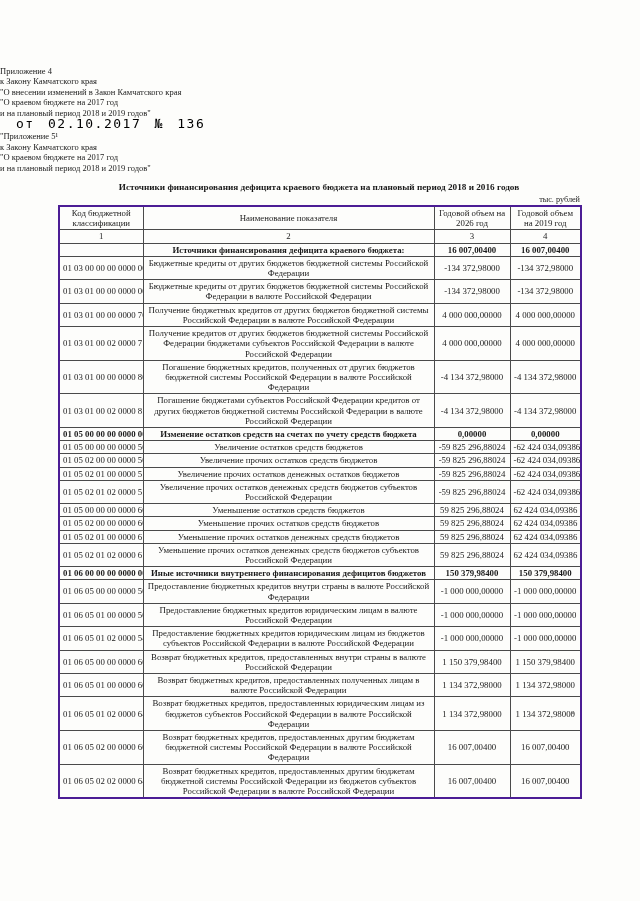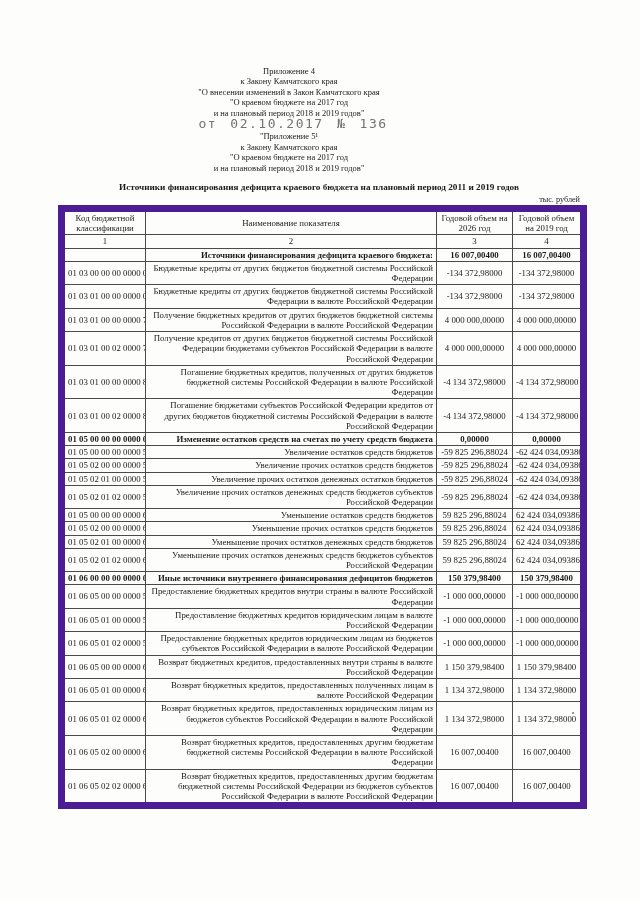--- a/index.html
+++ b/index.html
@@ -7,54 +7,54 @@
     position:relative;
     width:640px;height:901px;
     background:#fdfdfb;
     font-family:"Liberation Serif", serif;
     color:#1b1b1b;
     overflow:hidden;
   }
   .header-right{
     padding-top:66px;
     padding-right:62px;
-    text-align:center;
+    text-align:left;
     font-size:8.5px;
     line-height:10.4px;
     color:#222;
   }
   .hdr-line{white-space:nowrap;}
   .stamp{
     font-family:"DejaVu Sans Mono", monospace;
     font-size:13px;
     letter-spacing:1.5px;
     word-spacing:4px;
-    color:#737373;
-    margin:1px 0 2px 8px;
+    color:#000000;
+    margin:1px 0 2px 16px;
   }
   .doc-title{
     width:522px;
     margin:9px 0 0 58px;
     text-align:center;
     font-weight:bold;
     font-size:9.2px;
     line-height:11px;
   }
   .unit-note{
     width:522px;
     margin:2px 0 1px 58px;
     text-align:right;
     font-size:8.2px;
   }
   table.budget{
     margin-left:58px;
     width:522px;
     border-collapse:collapse;
     table-layout:fixed;
-    border:7px solid #4c1d95;
+    border:2px solid #4c1d95;
   }
   table.budget th, table.budget td{
     border:1px solid #4a4a4a;
     padding:1px 3px;
     font-size:8.8px;
     line-height:10.2px;
     vertical-align:middle;
     overflow:hidden;
   }
   th.colhead{
@@ -67,21 +67,21 @@
     font-size:7.8px;
     line-height:8px;
     padding:0 2px;
   }
   td.c-code{
     text-align:center;
     font-size:8.4px;
     white-space:nowrap;
     padding:1px 1px;
   }
-  td.c-name{text-align:right;}
+  td.c-name{text-align:center;}
   td.c-num{
     text-align:center;
     white-space:nowrap;
   }
   tr.bold td{font-weight:bold;}
   .speck{
     position:absolute;
     left:572px;top:712px;
     width:2px;height:2px;
     background:#777;
@@ -103,21 +103,21 @@
       </div>
     <div class="stamp">от 02.10.2017 № 136</div>
     <div>
         <div class="hdr-line">"Приложение 5¹</div>
         <div class="hdr-line">к Закону Камчатского края</div>
         <div class="hdr-line">"О краевом бюджете на 2017 год</div>
         <div class="hdr-line">и на плановый период 2018 и 2019 годов"</div>
       </div>
   </div>
 
-  <div class="doc-title">Источники финансирования дефицита краевого бюджета на плановый период 2011 и 2019 годов</div>
+  <div class="doc-title">Источники финансирования дефицита краевого бюджета на плановый период 2018 и 2016 годов</div>
 
   <div class="unit-note">тыс. рублей</div>
 
   <table class="budget">
     <colgroup>
       <col style="width:84px">
       <col style="width:291px">
       <col style="width:76px">
       <col style="width:71px">
     </colgroup>

